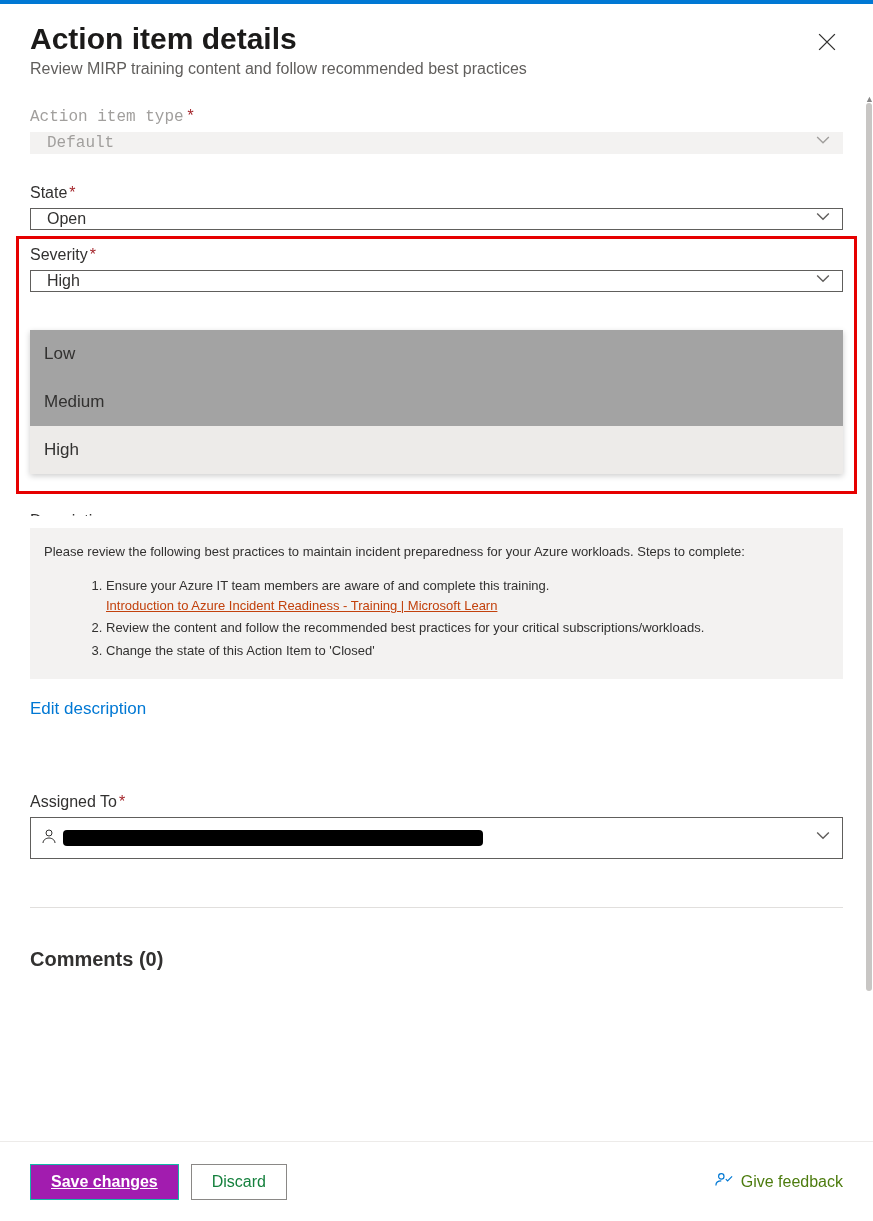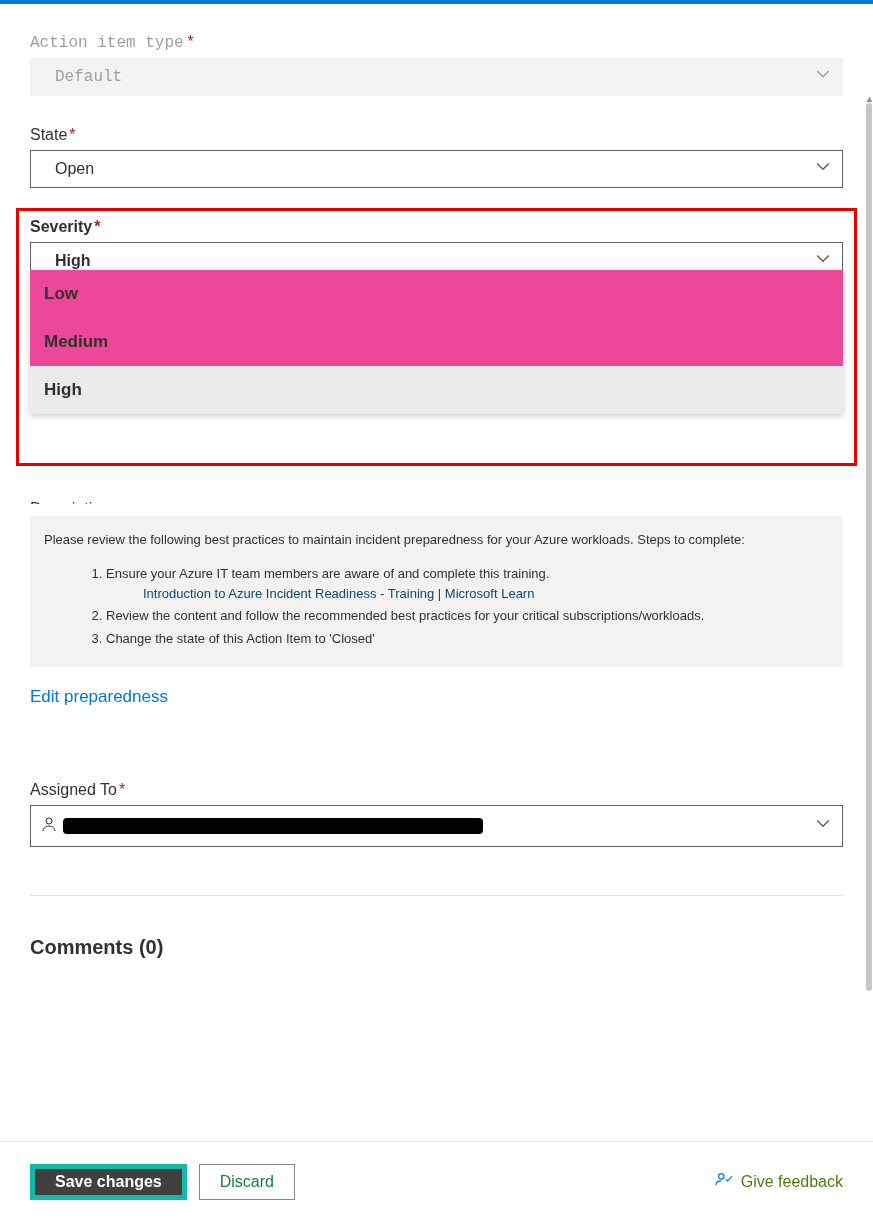--- a/index.html
+++ b/index.html
@@ -54,63 +54,62 @@
   .field:first-child { margin-top: 20px; font-family: Liberation Mono, monospace; }
   .field-label {
     font-size: 16px;
     color: #323130;
     margin-bottom: 6px;
   }
   .field-label.dim { color: #a19f9d; }
   .req { color: #a4262c; margin-left: 2px; }
   .dropdown {
     width: 100%;
-    height: 38px;
+    height: 22px;
     border: 1px solid #605e5c;
     background: #ffffff;
     display: flex;
     align-items: center;
-    padding: 0 24px;
+    padding: 0 16px;
     font-size: 16px;
     cursor: pointer;
     position: relative;
   }
   .dropdown.disabled {
     background: #f3f2f1;
     border: 1px solid #f3f2f1;
     color: #a19f9d;
     cursor: default;
   }
   .dropdown .chev {
     position: absolute;
     right: 12px;
     top: 50%;
     transform: translateY(-50%);
   }
   .chev svg { width: 14px; height: 14px; }
   .severity-wrap {
     position: relative;
-    margin-top: 30px;
-    font-weight: bold;
+    margin-top: 16px;
   }
   .highlight-box {
     position: absolute;
     border: 3px solid #e60000;
     left: -14px;
     right: -14px;
     top: -10px;
     pointer-events: none;
     height: 258px;
   }
   .dropdown-list {
     position: absolute;
     left: 0;
     right: 0;
-    top: 52px;
-    background: #ec4899;
+    top: 84px;
+    background: #a3a3a3;
     box-shadow: 0 2px 6px rgba(0,0,0,0.2);
     z-index: 5;
   }
   .dropdown-option {
     padding: 14px 14px;
     font-size: 17px;
     cursor: pointer;
   }
   .dropdown-option.selected {
     background: #edebe9;
@@ -130,23 +129,23 @@
     font-size: 13px;
     line-height: 1.55;
     margin-top: 10px;
   }
   .description-box ol {
     margin-top: 14px;
     padding-left: 62px;
   }
   .description-box li { margin-bottom: 2px; }
   .link {
-    color: #0c4a6e;
-    cursor: pointer;
-    margin-left: 37px;
+    color: #c2410c;
+    text-decoration: underline;
+    cursor: pointer;
   }
   .edit-link {
     color: #0078d4;
     font-size: 17px;
     margin-top: 20px;
     cursor: pointer;
     display: inline-block;
   }
   .assigned-box {
     width: 100%;
@@ -218,24 +217,25 @@
   .btn {
     height: 36px;
     padding: 0 20px;
     font-size: 16px;
     cursor: pointer;
     display: inline-flex;
     align-items: center;
     justify-content: center;
   }
   .btn-primary {
-    background: #404040;
+    background: #a21caf;
     color: #fff;
-    border: 5px solid #14b8a6;
+    border: 1px solid #14b8a6;
     font-weight: 600;
+    text-decoration: underline;
   }
   .btn-secondary {
     background: #fff;
     color: #15803d;
     border: 1px solid #8a8886;
     margin-left: 12px;
   }
   .feedback {
     margin-left: auto;
     color: #4d7c0f;
@@ -246,20 +246,33 @@
   }
   .feedback svg { width: 18px; height: 18px; margin-right: 8px; }
 </style>
 </head>
 <body>
 
 <div class="blue-bar"></div>
 
 <div class="panel">
 
+  <div class="header-row">
+    <div>
+      <div class="head-title">Action item details</div>
+      <div class="head-sub">Review MIRP training content and follow recommended best practices</div>
+    </div>
+    <div class="close-btn">
+      <span>
+        <svg viewBox="0 0 16 16">
+            <path d="M1 1 L15 15 M15 1 L1 15" stroke="#323130" stroke-width="1.2" fill="none"></path>
+          </svg>
+      </span>
+    </div>
+  </div>
 
   <div class="content-scroll">
 
     <div class="field">
       <div class="field-label dim">
         <span>Action item type</span><span class="req">*</span>
       </div>
       <div class="dropdown disabled">
         <span>Default</span>
         <span class="chev">
@@ -311,21 +324,21 @@
       <ol>
         <li>
           <span>Ensure your Azure IT team members are aware of and complete this training.</span><br>
           <span class="link">Introduction to Azure Incident Readiness - Training | Microsoft Learn</span>
         </li>
         <li>Review the content and follow the recommended best practices for your critical subscriptions/workloads.</li>
         <li>Change the state of this Action Item to 'Closed'</li>
       </ol>
     </div>
 
-    <div class="edit-link">Edit preparedness</div>
+    <div class="edit-link">Edit description</div>
 
     <div class="field" style="margin-top:74px;">
       <div class="field-label">
         <span>Assigned To</span><span class="req">*</span>
       </div>
       <div class="assigned-box">
         <span class="person-icon">
           <svg viewBox="0 0 16 16">
               <circle cx="8" cy="5" r="3" fill="none" stroke="#323130" stroke-width="1"></circle>
               <path d="M2 15c0-3 3-5 6-5s6 2 6 5" fill="none" stroke="#323130" stroke-width="1"></path>

